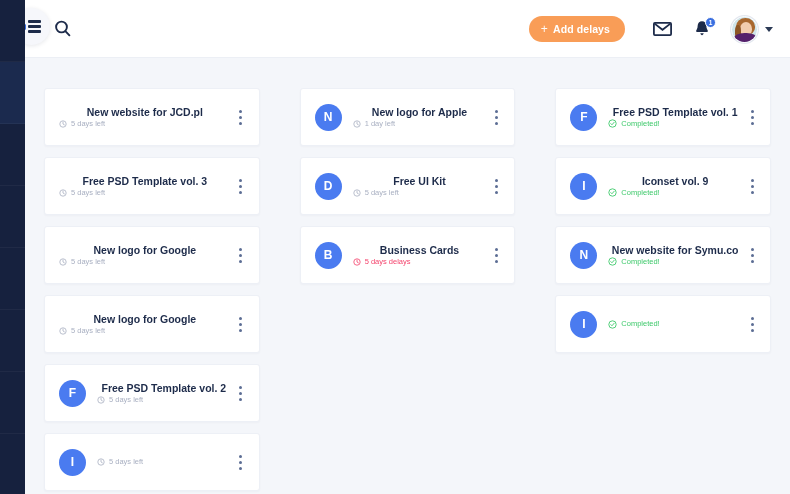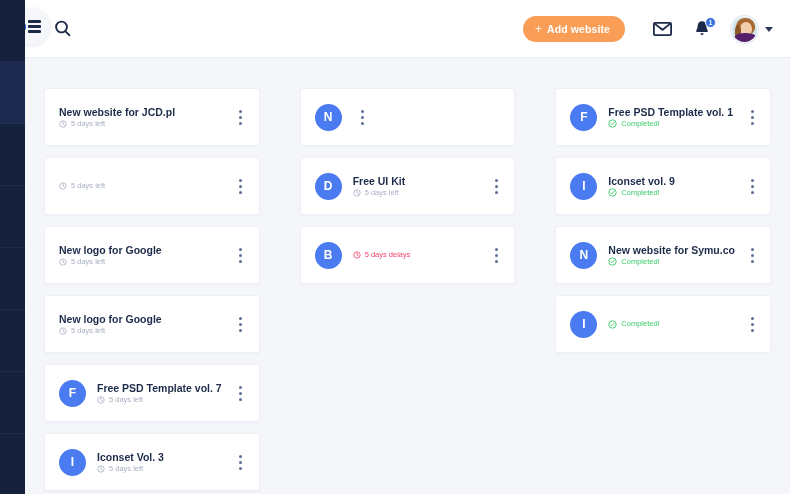--- a/index.html
+++ b/index.html
@@ -188,20 +188,21 @@
   .board {
     position: absolute;
     left: 25px; top: 58px;
     width: 765px;
     height: 436px;
     background: #f4f6fa;
     padding: 30px 19px 0 19px;
     display: flex;
     gap: 40px;
     align-items: flex-start;
+    text-align: center;
   }
   .column {
     width: 224px;
     display: flex;
     flex-direction: column;
     gap: 11px;
   }
 
   .card {
     position: relative;
@@ -303,21 +304,21 @@
       <svg width="22" height="22" viewBox="0 0 22 22">
         <circle cx="9.5" cy="9" r="5.4" fill="none" stroke="#1d2b4a" stroke-width="1.9"></circle>
         <line x1="13.6" y1="13.3" x2="17.4" y2="17.3" stroke="#1d2b4a" stroke-width="1.9" stroke-linecap="round"></line>
       </svg>
     </div>
 
     <div class="header-right">
 
       <button class="add-project-btn">
         <span class="plus">+</span>
-        <span>Add website</span>
+        <span>Add delays</span>
       </button>
 
       <div class="mail-icon-wrap">
         <svg width="19" height="14" viewBox="0 0 19 14">
           <rect x="0.9" y="0.9" width="17.2" height="12.2" rx="1" fill="none" stroke="#1d2b4a" stroke-width="1.8"></rect>
           <polyline points="1.6,1.6 9.5,7.8 17.4,1.6" fill="none" stroke="#1d2b4a" stroke-width="1.8"></polyline>
         </svg>
       </div>
 
       <div class="bell-wrap">
@@ -355,20 +356,21 @@
             </div>
           </div>
           <div class="kebab">
             <span></span>
             <span></span>
             <span></span>
           </div>
         </div>
         <div class="card">
           <div class="card-body">
+            <div class="card-title">Free PSD Template vol. 3</div>
             <div class="card-meta due">
               <svg width="8" height="8" viewBox="0 0 10 10" class="meta-icon">
                 <circle cx="5" cy="5" r="4" fill="none" stroke="#a9b0c2" stroke-width="1"></circle>
                 <path d="M5 2.6V5l1.8 1.1" fill="none" stroke="#a9b0c2" stroke-width="1" stroke-linecap="round"></path>
               </svg>
               <span>5 days left</span>
             </div>
           </div>
           <div class="kebab">
             <span></span>
@@ -406,57 +408,66 @@
           </div>
           <div class="kebab">
             <span></span>
             <span></span>
             <span></span>
           </div>
         </div>
         <div class="card">
           <div class="card-avatar">F</div>
           <div class="card-body">
-            <div class="card-title">Free PSD Template vol. 7</div>
+            <div class="card-title">Free PSD Template vol. 2</div>
             <div class="card-meta due">
               <svg width="8" height="8" viewBox="0 0 10 10" class="meta-icon">
                 <circle cx="5" cy="5" r="4" fill="none" stroke="#a9b0c2" stroke-width="1"></circle>
                 <path d="M5 2.6V5l1.8 1.1" fill="none" stroke="#a9b0c2" stroke-width="1" stroke-linecap="round"></path>
               </svg>
               <span>5 days left</span>
             </div>
           </div>
           <div class="kebab">
             <span></span>
             <span></span>
             <span></span>
           </div>
         </div>
         <div class="card">
           <div class="card-avatar">I</div>
           <div class="card-body">
-            <div class="card-title">Iconset Vol. 3</div>
             <div class="card-meta due">
               <svg width="8" height="8" viewBox="0 0 10 10" class="meta-icon">
                 <circle cx="5" cy="5" r="4" fill="none" stroke="#a9b0c2" stroke-width="1"></circle>
                 <path d="M5 2.6V5l1.8 1.1" fill="none" stroke="#a9b0c2" stroke-width="1" stroke-linecap="round"></path>
               </svg>
               <span>5 days left</span>
             </div>
           </div>
           <div class="kebab">
             <span></span>
             <span></span>
             <span></span>
           </div>
         </div>
       </div>
       <div class="column">
         <div class="card">
           <div class="card-avatar">N</div>
+          <div class="card-body">
+            <div class="card-title">New logo for Apple</div>
+            <div class="card-meta due">
+              <svg width="8" height="8" viewBox="0 0 10 10" class="meta-icon">
+                <circle cx="5" cy="5" r="4" fill="none" stroke="#a9b0c2" stroke-width="1"></circle>
+                <path d="M5 2.6V5l1.8 1.1" fill="none" stroke="#a9b0c2" stroke-width="1" stroke-linecap="round"></path>
+              </svg>
+              <span>1 day left</span>
+            </div>
+          </div>
           <div class="kebab">
             <span></span>
             <span></span>
             <span></span>
           </div>
         </div>
         <div class="card">
           <div class="card-avatar">D</div>
           <div class="card-body">
             <div class="card-title">Free UI Kit</div>
@@ -470,20 +481,21 @@
           </div>
           <div class="kebab">
             <span></span>
             <span></span>
             <span></span>
           </div>
         </div>
         <div class="card">
           <div class="card-avatar">B</div>
           <div class="card-body">
+            <div class="card-title">Business Cards</div>
             <div class="card-meta delay">
               <svg width="8" height="8" viewBox="0 0 10 10" class="meta-icon">
                 <circle cx="5" cy="5" r="4" fill="none" stroke="#f4436c" stroke-width="1"></circle>
                 <path d="M5 2.6V5l1.8 1.1" fill="none" stroke="#f4436c" stroke-width="1" stroke-linecap="round"></path>
               </svg>
               <span>5 days delays</span>
             </div>
           </div>
           <div class="kebab">
             <span></span>

